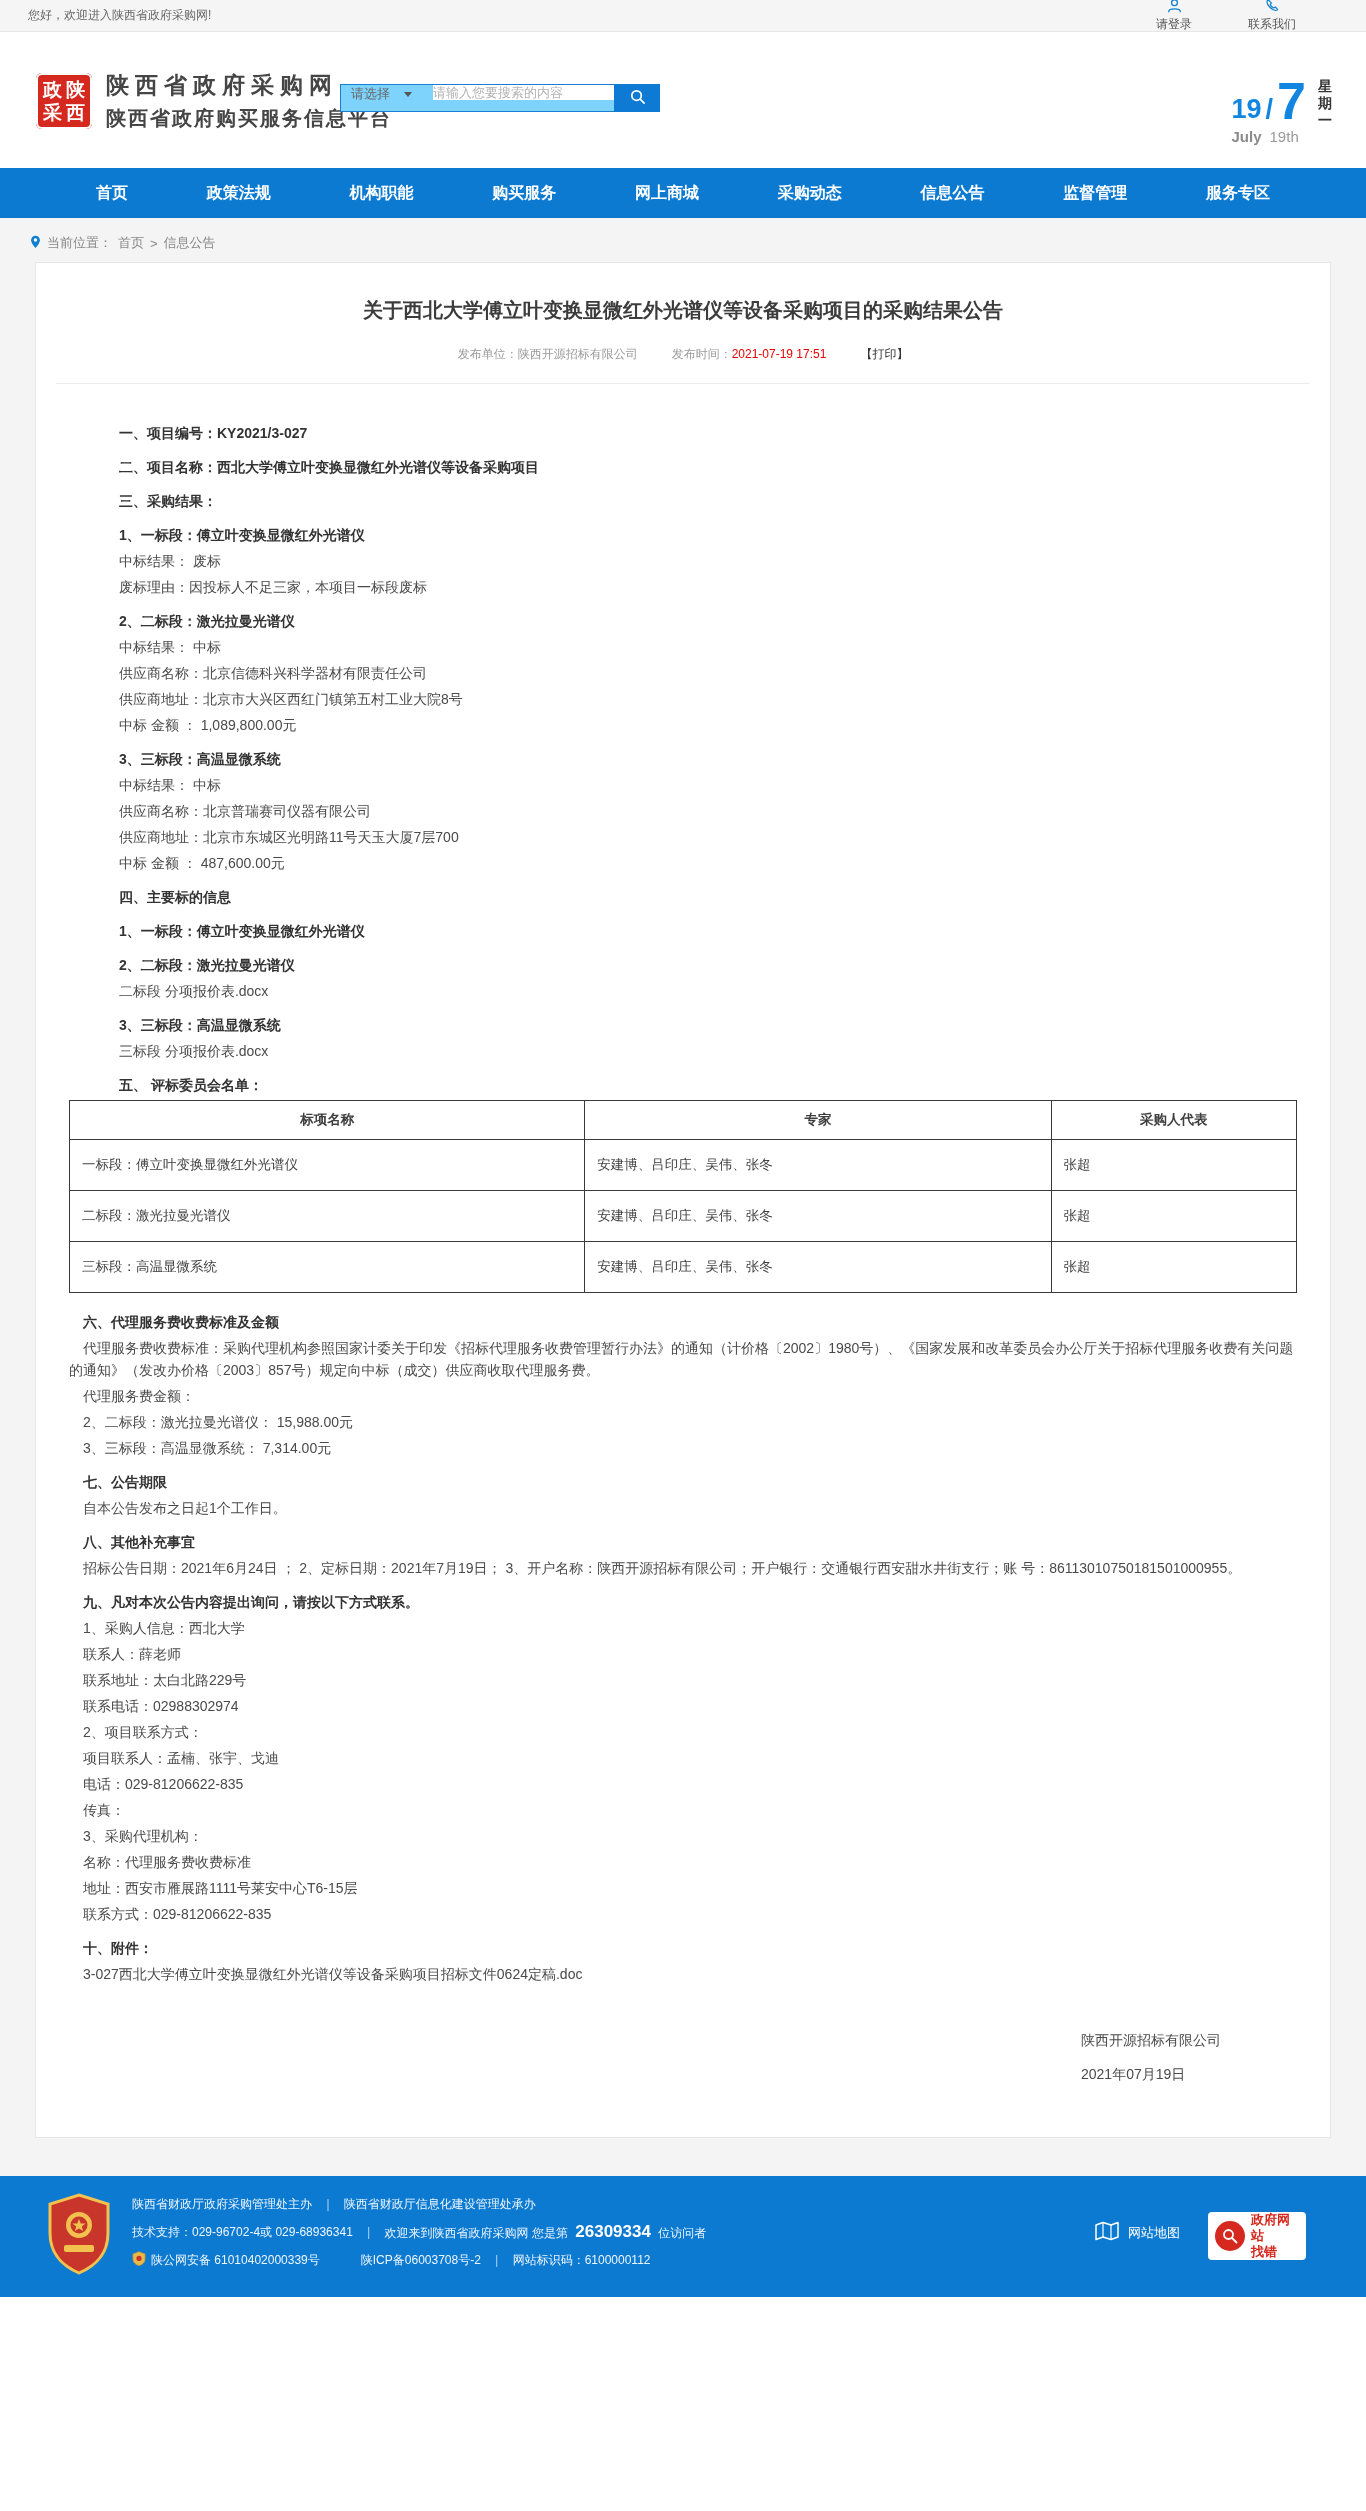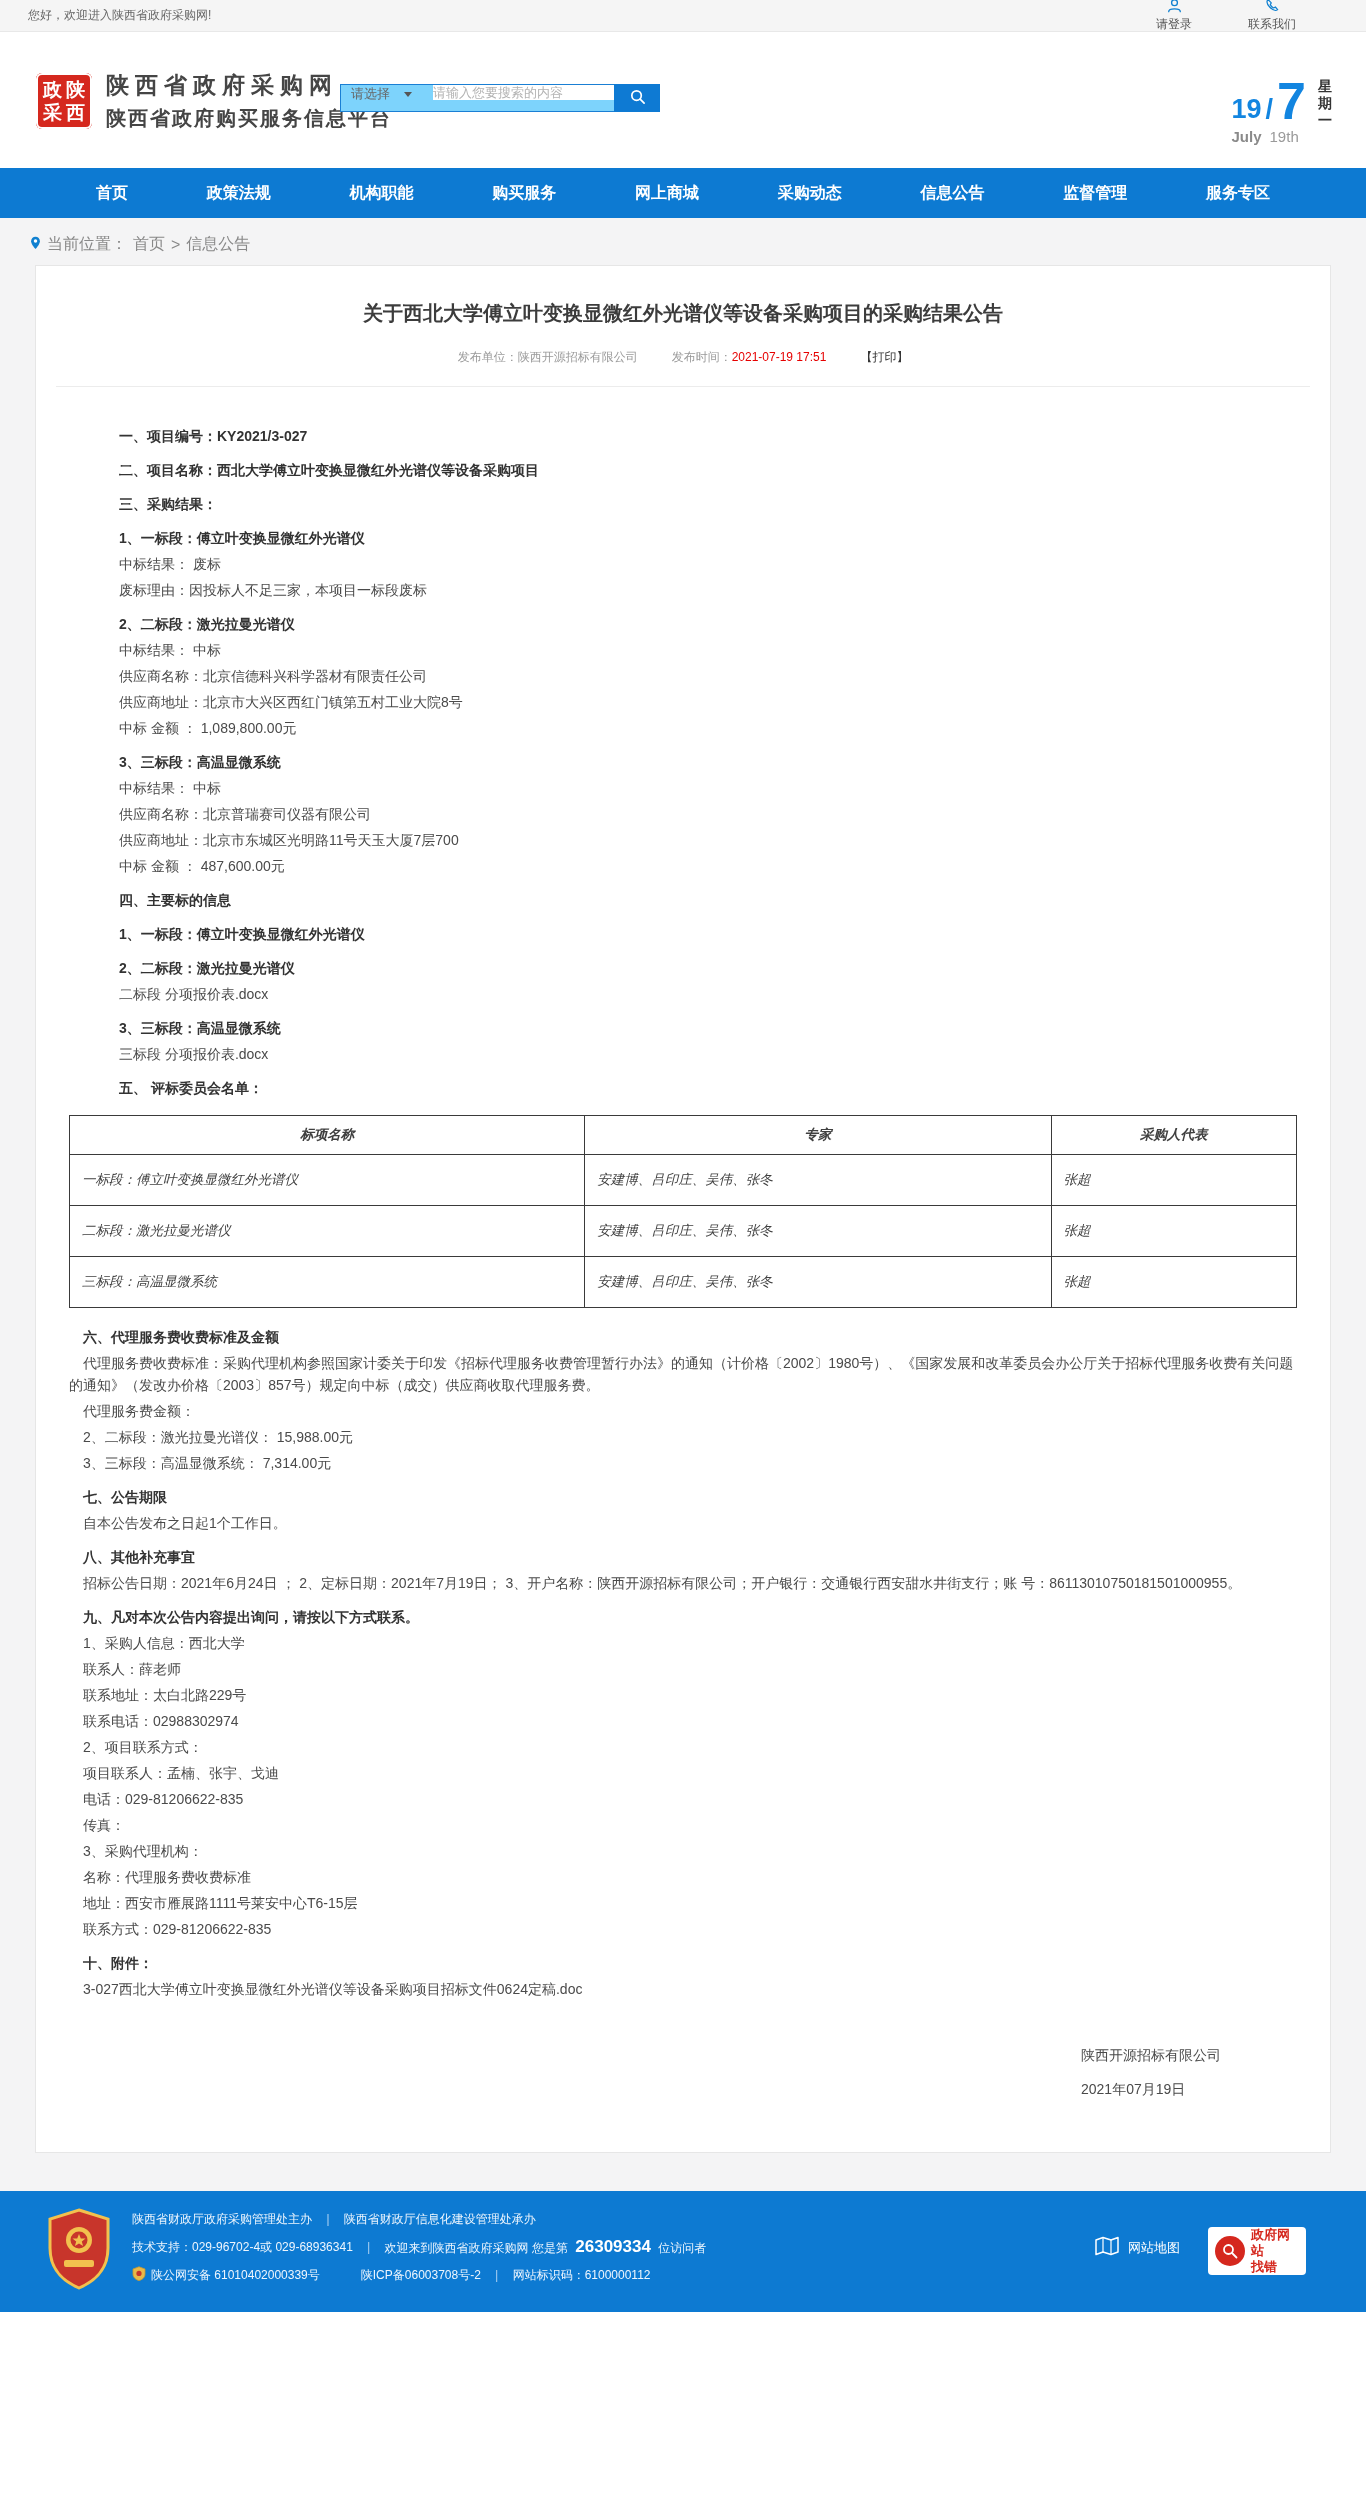--- a/index.html
+++ b/index.html
@@ -34,34 +34,34 @@
   .date-en .mon { font-weight:bold; color:#8a8a8a; margin-right:8px; }
   .weekday { display:flex; flex-direction:column; justify-content:flex-start; }
   .weekday span { font-size:14px; font-weight:bold; color:#333; line-height:17px; }
 
   
   .nav { height:50px; background:#0d7ad2; display:flex; align-items:center; justify-content:space-between; padding:0 96px; }
   .nav a { color:#fff; font-size:16px; font-weight:bold; text-decoration:none; cursor:pointer; }
 
   
   .page-body { background:#f4f4f5; padding:10px 0 38px; }
-  .breadcrumb { display:flex; align-items:center; gap:6px; font-size:16px; color:#888; padding:6px 0 10px 30px; }
+  .breadcrumb { display:flex; align-items:center; gap:6px; font-size:13px; color:#888; padding:6px 0 10px 30px; }
   .breadcrumb a { color:#888; text-decoration:none; cursor:pointer; }
   .card { width:1296px; margin:0 auto; background:#fff; border:1px solid #e6e6e6; }
   .article-head { text-align:center; margin:0 20px; padding:34px 0 20px; border-bottom:1px solid #ececec; }
   .article-title { font-size:20px; font-weight:bold; color:#3c3c3c; }
   .article-meta { margin-top:22px; font-size:12px; color:#9a9a9a; display:flex; justify-content:center; gap:34px; align-items:center; }
   .article-meta .time { color:#e60000; }
   .print-btn { color:#333; cursor:pointer; }
   .article-body { padding:26px 33px 44px; }
   .article-body p { font-size:14px; color:#4a4a4a; line-height:22px; margin:4px 0; }
   .article-body p.bold { font-weight:bold; color:#333; margin-top:12px; }
   .grp-a { margin-left:50px !important; }
   .grp-b { text-indent:14px; }
-  .committee-table { width:100%; border-collapse:collapse; margin:16px 0 18px;font-style:italic; }
+  .committee-table { width:100%; border-collapse:collapse; margin:4px 0 18px; }
   .committee-table th, .committee-table td { border:1px solid #3a3a3a; font-size:13.5px; color:#3f3f3f; }
   .committee-table th { font-weight:bold; text-align:center; padding:10px 8px; }
   .committee-table td { padding:16px 12px; text-align:left; }
   .col1 { width:42%; } .col2 { width:38%; } .col3 { width:20%; }
   .signature { width:160px; margin:40px 56px 0 auto; text-align:left; }
   .signature p { font-size:14px; color:#4a4a4a; line-height:30px; }
 
   
   .footer { height:121px; background:#0d7ad2; position:relative; color:#fff; }
   .emblem { position:absolute; left:46px; top:17px; }

